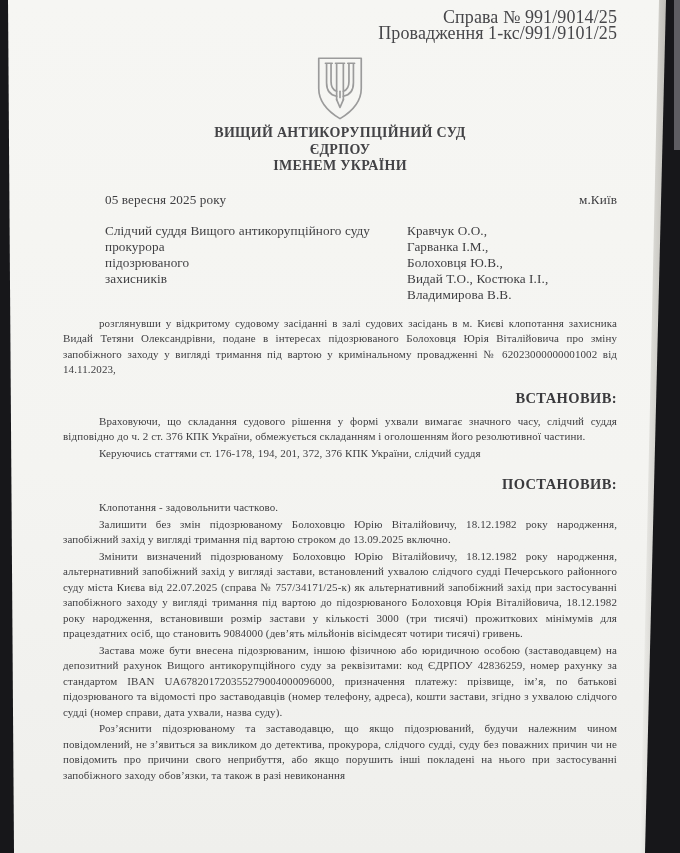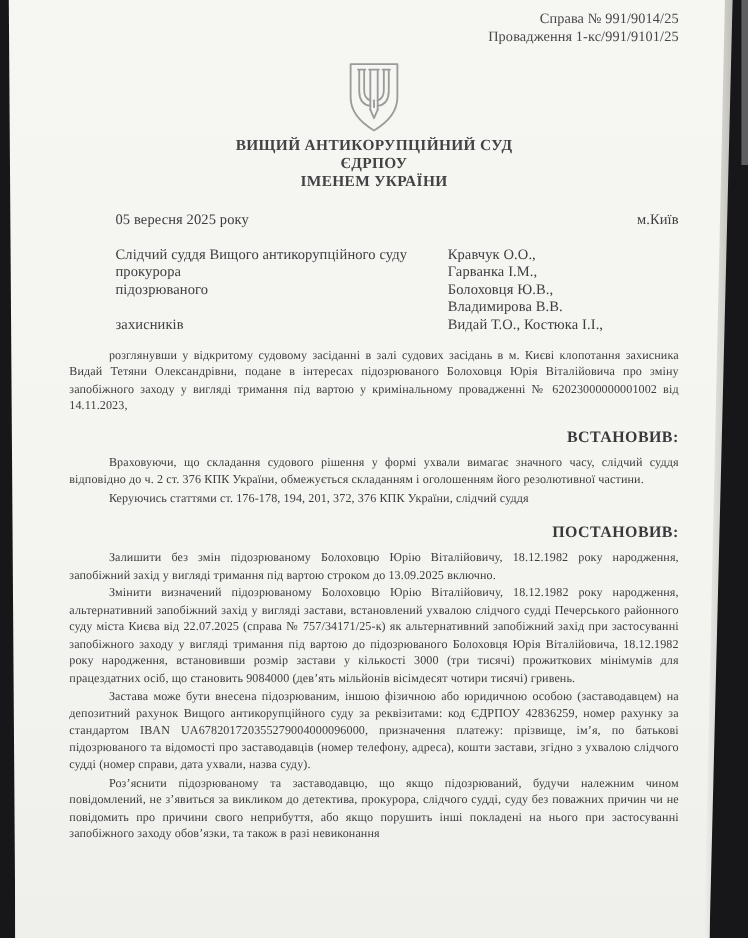--- a/index.html
+++ b/index.html
@@ -13,21 +13,21 @@
   
   .bar-left{position:absolute;left:0;top:0;width:14px;height:100%;background:#17171a;
     clip-path:polygon(0 0,8px 0,14px 100%,0 100%);}
   .bar-right{position:absolute;right:0;top:0;width:40px;height:100%;background:#17171a;
     clip-path:polygon(26px 0,40px 0,40px 100%,5px 100%);}
   .edge-shade-right{position:absolute;right:0;top:0;width:40px;height:100%;
     background:linear-gradient(90deg,rgba(0,0,0,0),rgba(92,86,74,.55));
     clip-path:polygon(19px 0,27px 0,7px 100%,0 100%);}
   .corner-gray{position:absolute;right:0;top:0;width:6px;height:150px;background:#77767b;opacity:.75;}
 
-  .case-ref{padding-top:9px;font-size:13px;line-height:16px;text-align:right;color:#47474a;}
+  .case-ref{padding-top:9px;font-size:18px;line-height:16px;text-align:right;color:#47474a;}
   .emblem{text-align:center;margin-top:15px;height:66px;}
   .emblem svg{display:inline-block;}
   .title-block{text-align:center;margin-top:3px;font-weight:bold;font-size:14px;line-height:16.5px;letter-spacing:.3px;color:#434346;}
   .dateline{display:flex;justify-content:space-between;margin-top:17px;font-size:13.2px;line-height:16px;}
   .dateline .date{padding-left:42px;}
   .parties{margin-top:15px;font-size:13.2px;line-height:16px;}
   .party-row{position:relative;padding-left:42px;min-height:16px;}
   .party-name{position:absolute;left:344px;top:0;white-space:nowrap;}
   .para{margin:0;text-align:justify;text-indent:36px;font-size:11px;line-height:15.5px;}
   .para + .para{margin-top:1px;}
@@ -80,38 +80,39 @@
       </div>
       <div class="party-row">
         <span>прокурора</span>
         <span class="party-name">Гарванка І.М.,</span>
       </div>
       <div class="party-row">
         <span>підозрюваного</span>
         <span class="party-name">Болоховця Ю.В.,</span>
       </div>
       <div class="party-row">
+        <span>захисників</span>
+        <span class="party-name">Видай Т.О., Костюка І.І.,</span>
+      </div>
+      <div class="party-row">
         <span></span>
         <span class="party-name">Владимирова В.В.</span>
-      </div>
-      <div class="party-row">
-        <span>захисників</span>
-        <span class="party-name">Видай Т.О., Костюка І.І.,</span>
       </div>
     </div>
 
     <p class="para intro">розглянувши у відкритому судовому засіданні в залі судових засідань в м. Києві клопотання захисника Видай Тетяни Олександрівни, подане в інтересах підозрюваного Болоховця Юрія Віталійовича про зміну запобіжного заходу у вигляді тримання під вартою у кримінальному провадженні № 62023000000001002 від 14.11.2023,</p>
 
     <div class="sec-heading">ВСТАНОВИВ:</div>
 
     <p class="para">Враховуючи, що складання судового рішення у формі ухвали вимагає значного часу, слідчий суддя відповідно до ч. 2 ст. 376 КПК України, обмежується складанням і оголошенням його резолютивної частини.</p>
     <p class="para">Керуючись статтями ст. 176-178, 194, 201, 372, 376 КПК України, слідчий суддя</p>
 
     <div class="sec-heading second">ПОСТАНОВИВ:</div>
 
+    <p class="para">Клопотання - задовольнити частково.</p>
     <p class="para">Залишити без змін підозрюваному Болоховцю Юрію Віталійовичу, 18.12.1982 року народження, запобіжний захід у вигляді тримання під вартою строком до 13.09.2025 включно.</p>
     <p class="para">Змінити визначений підозрюваному Болоховцю Юрію Віталійовичу, 18.12.1982 року народження, альтернативний запобіжний захід у вигляді застави, встановлений ухвалою слідчого судді Печерського районного суду міста Києва від 22.07.2025 (справа № 757/34171/25-к) як альтернативний запобіжний захід при застосуванні запобіжного заходу у вигляді тримання під вартою до підозрюваного Болоховця Юрія Віталійовича, 18.12.1982 року народження, встановивши розмір застави у кількості 3000 (три тисячі) прожиткових мінімумів для працездатних осіб, що становить 9084000 (дев’ять мільйонів вісімдесят чотири тисячі) гривень.</p>
     <p class="para">Застава може бути внесена підозрюваним, іншою фізичною або юридичною особою (заставодавцем) на депозитний рахунок Вищого антикорупційного суду за реквізитами: код ЄДРПОУ 42836259, номер рахунку за стандартом IBAN UA678201720355279004000096000, призначення платежу: прізвище, ім’я, по батькові підозрюваного та відомості про заставодавців (номер телефону, адреса), кошти застави, згідно з ухвалою слідчого судді (номер справи, дата ухвали, назва суду).</p>
     <p class="para">Роз’яснити підозрюваному та заставодавцю, що якщо підозрюваний, будучи належним чином повідомлений, не з’явиться за викликом до детектива, прокурора, слідчого судді, суду без поважних причин чи не повідомить про причини свого неприбуття, або якщо порушить інші покладені на нього при застосуванні запобіжного заходу обов’язки, та також в разі невиконання</p>
 
   </div>
 
   <div class="edge-shade-right"></div>
   <div class="bar-left"></div>
   <div class="bar-right"></div>

